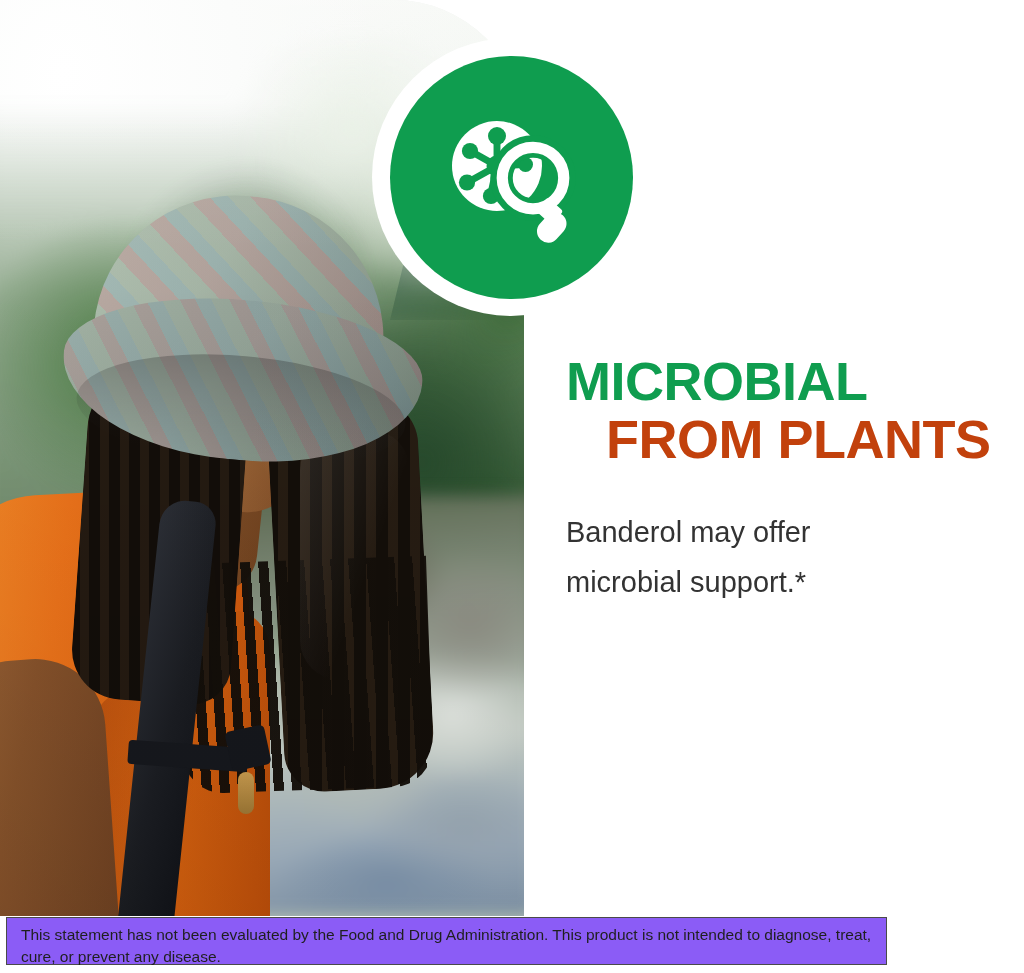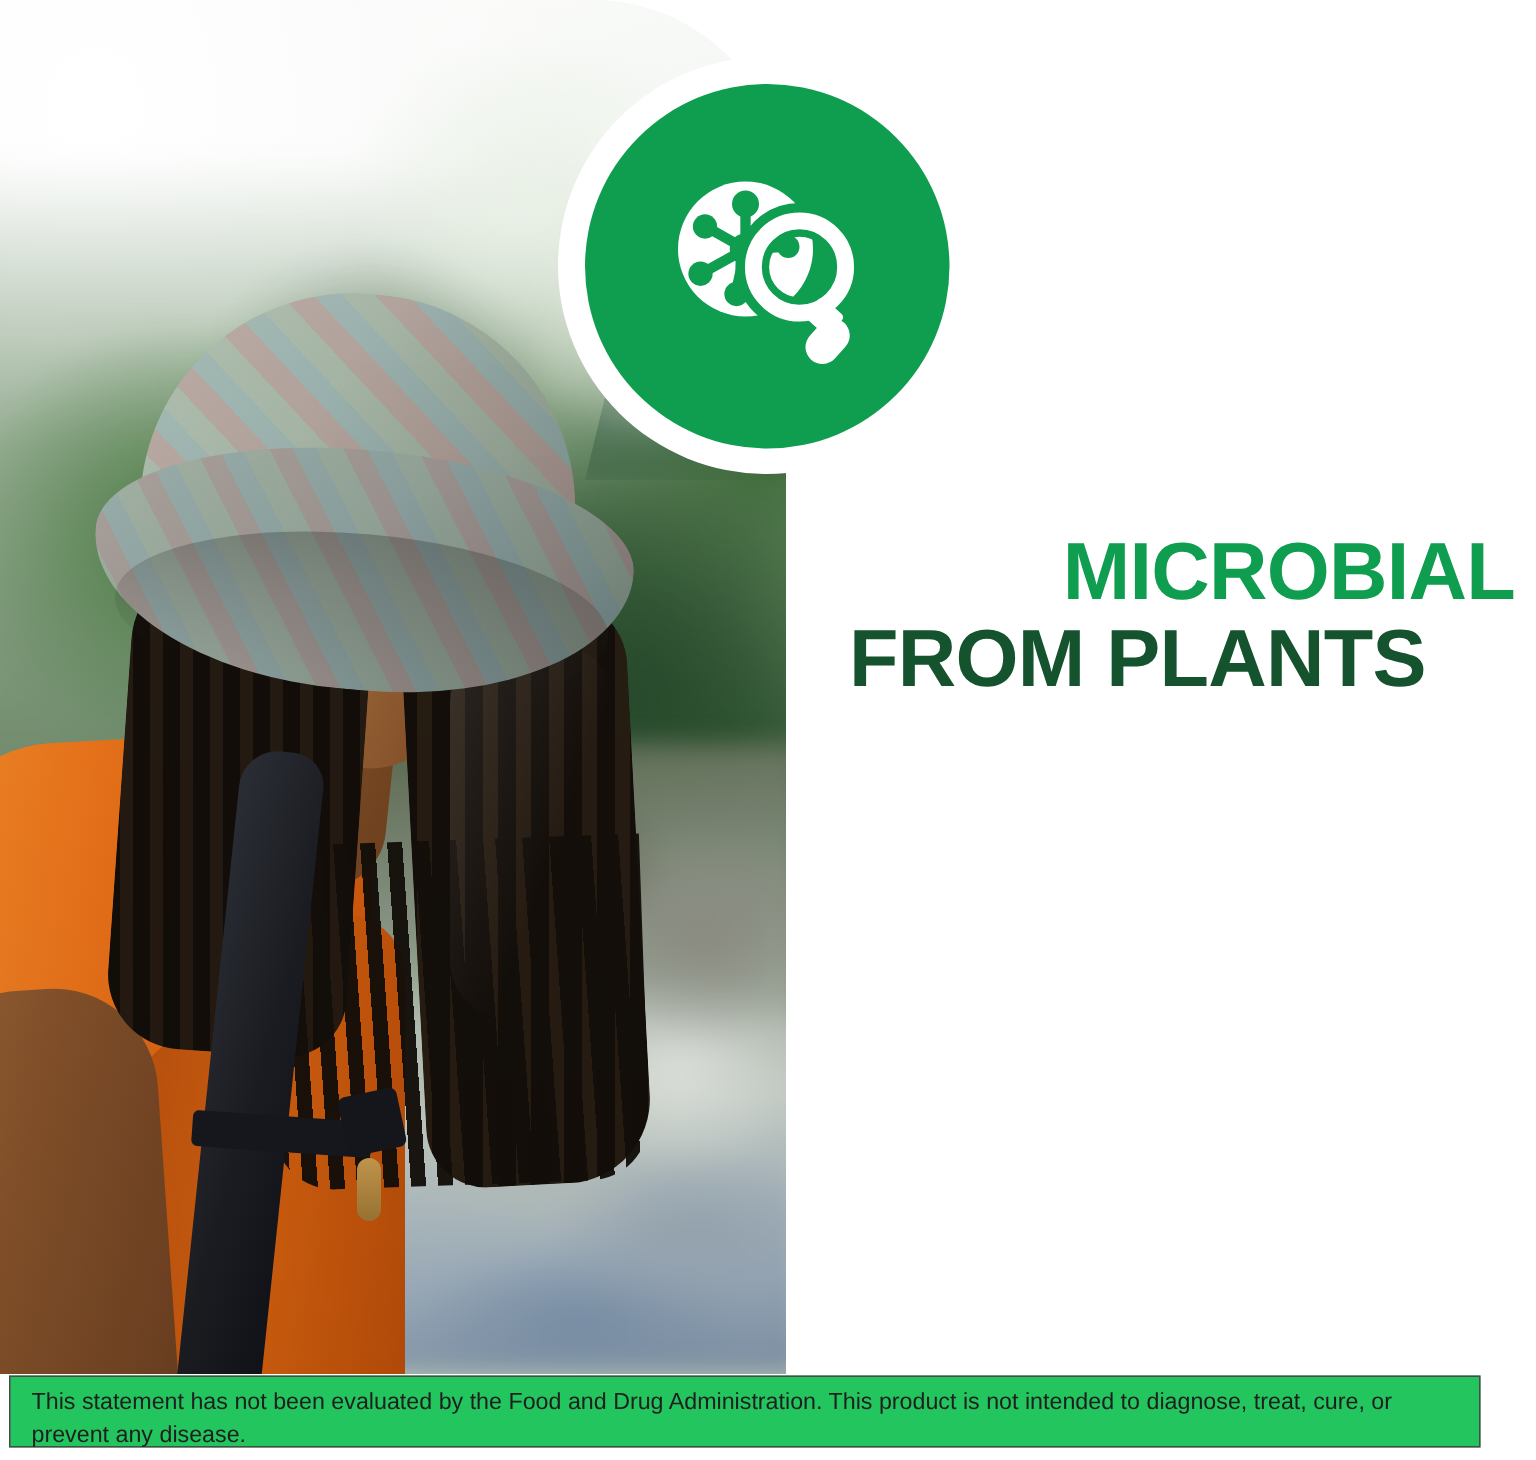--- a/index.html
+++ b/index.html
@@ -346,41 +346,41 @@
     width: 444px;
   }
   .headline {
     margin: 0;
     font-size: 54px;
     line-height: 1.08;
     font-weight: bold;
     letter-spacing: -0.5px;
     color: #3a3a3a;
   }
-  .headline .hl-green { color: #0f9d4f; display: block; text-align: right; }
-  .headline .hl-dark  { color: #14532d; display: block; white-space: nowrap; }
+  .headline .hl-green { color: #0f9d4f; display: block; }
+  .headline .hl-dark  { color: #c2410c; display: block; white-space: nowrap; margin-left: 40px; }
 
   .subcopy {
     margin: 38px 0 0 0;
     font-size: 29px;
     line-height: 1.75;
     font-weight: normal;
     color: #333333;
     max-width: 330px;
   }
 
   
   .disclaimer {
     position: absolute;
     left: 6px; top: 917px;
-    width: 981px;
+    width: 881px;
     height: 48px;
     box-sizing: border-box;
     border: 1px solid #4a4a4a;
-    background: #22c55e;
+    background: #8b5cf6;
     padding: 6px 12px 6px 14px;
     font-size: 15.5px;
     line-height: 1.42;
     color: #1f1f1f;
   }
 </style>
 </head>
 <body>
 
 <div class="banner">
@@ -456,17 +456,18 @@
       <rect x="68" y="66" width="14" height="12" rx="2" transform="rotate(42 75 72)" fill="#ffffff"></rect>
       <rect x="69" y="72" width="15" height="22" rx="7.5" transform="rotate(42 76.5 83)" fill="#ffffff"></rect>
     </svg>
   </div>
 
   <div class="content">
     <h1 class="headline">
       <span class="hl-green">MICROBIAL</span>
       <span class="hl-dark">FROM PLANTS</span>
     </h1>
+    <p class="subcopy">Banderol may offer microbial support.*</p>
   </div>
 
   <div class="disclaimer">This statement has not been evaluated by the Food and Drug Administration. This product is not intended to diagnose, treat, cure, or prevent any disease.</div>
 
 </div>
 
 </body></html>

